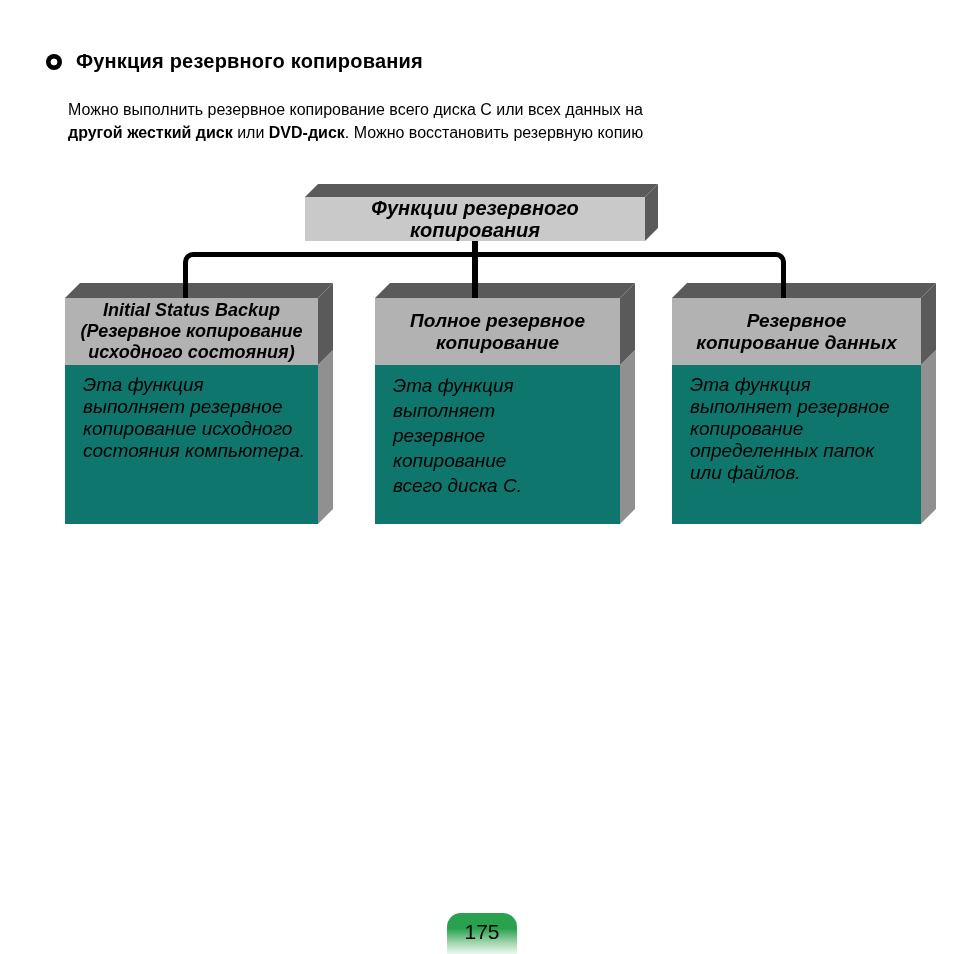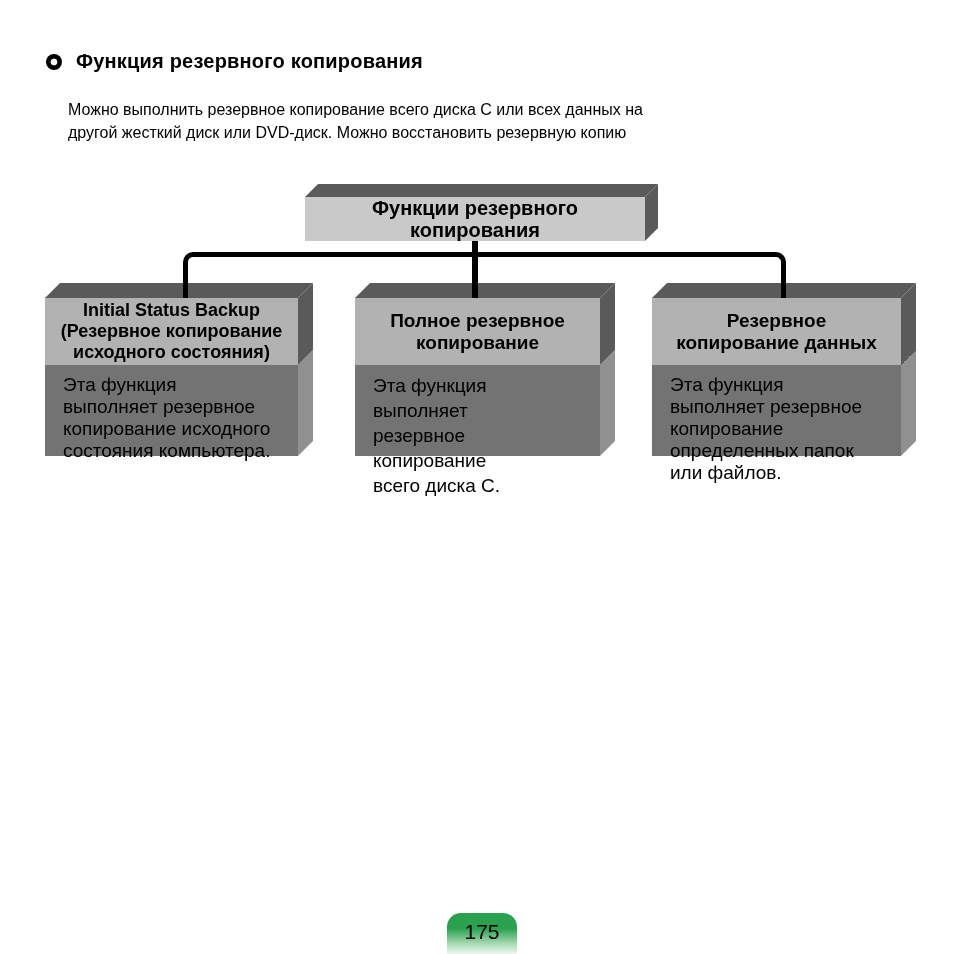--- a/index.html
+++ b/index.html
@@ -9,23 +9,23 @@
   }
   
   .heading{position:absolute;left:46px;top:50px;display:flex;align-items:center;gap:14px;}
   .bullet{
     width:16px;height:16px;border-radius:50%;flex:0 0 auto;
     background:radial-gradient(circle at 50% 50%, #ffffff 0 3.4px, #000000 3.6px 100%);
   }
   .heading h1{margin:0;font-size:20px;font-weight:bold;letter-spacing:0.2px;}
   
   .intro{position:absolute;left:68px;top:98px;width:830px;font-size:16px;line-height:23px;}
-  .intro b{font-weight:normal;margin-top:12px;}
+  .intro b{font-weight:bold;margin-top:12px;}
   
-  .box3d{position:absolute;box-sizing:border-box;}
+  .box3d{position:absolute;box-sizing:border-box;font-style:italic;}
   .face-top{
     position:absolute;left:0;top:-15px;width:100%;height:15px;background:#5a5a5a;
     transform:skewX(-45deg);transform-origin:0 100%;
   }
   .face-side{
     position:absolute;left:100%;top:0;width:15px;height:100%;
     transform:skewY(-45deg);transform-origin:0 0;background:#909090;
   }
   .root{left:305px;top:197px;width:340px;height:44px;background:#c9c9c9;z-index:2;}
   .root .face-top{top:-13px;height:13px;}
@@ -33,21 +33,21 @@
   .root-label{
     width:100%;height:100%;display:flex;align-items:center;justify-content:center;
     text-align:center;font-weight:bold;font-size:20px;line-height:22px;white-space:pre-line;
   }
   .bracket{
     position:absolute;left:183px;top:252px;width:603px;height:46px;box-sizing:border-box;
     border-top:5px solid #000;border-left:5px solid #000;border-right:5px solid #000;
     border-radius:10px 10px 0 0;z-index:3;
   }
   .stem{position:absolute;left:472px;top:241px;width:6px;height:57px;background:#000;z-index:3;}
-  .node{top:298px;height:158px;background:#737373;z-index:2;}
+  .node{top:298px;height:226px;background:#0f766e;z-index:2;margin-left:20px;}
   .node .face-side{
     background:linear-gradient(to bottom,#5a5a5a 0 67px,#909090 67px 100%);
   }
   .node1{left:45px;width:253px;}
   .node2{left:355px;width:245px;}
   .node3{left:652px;width:249px;}
   .node-header{
     height:67px;background:#b2b2b2;display:flex;align-items:center;justify-content:center;
     text-align:center;font-weight:bold;white-space:pre-line;
   }

